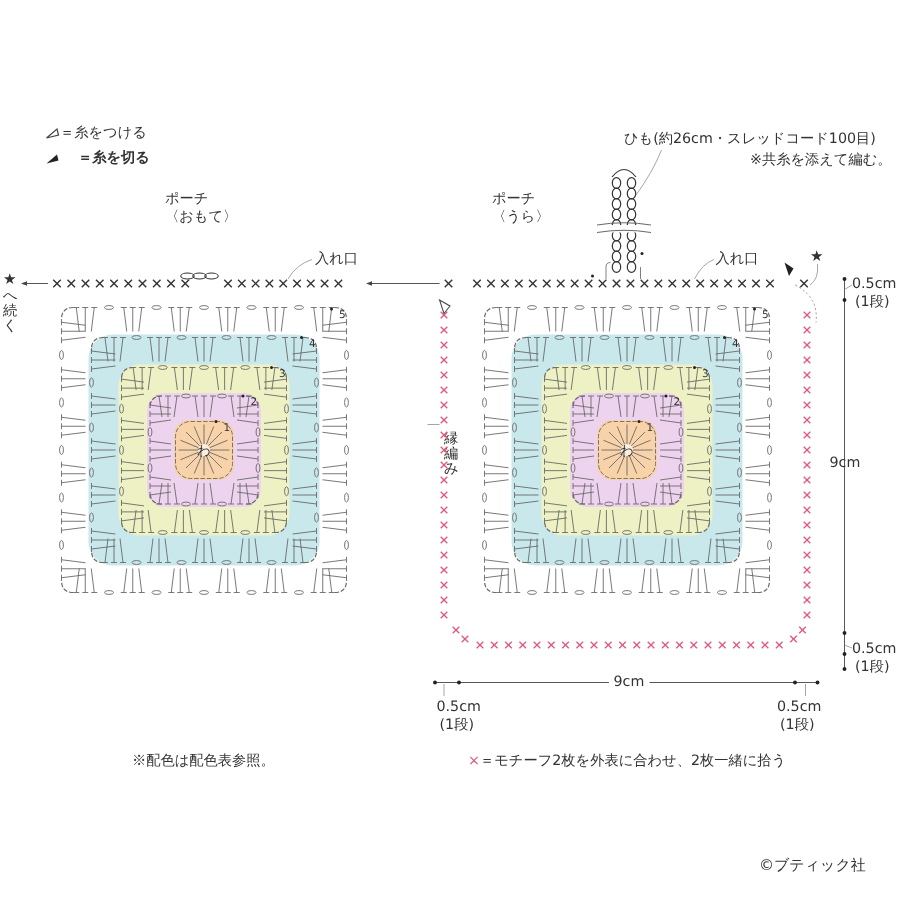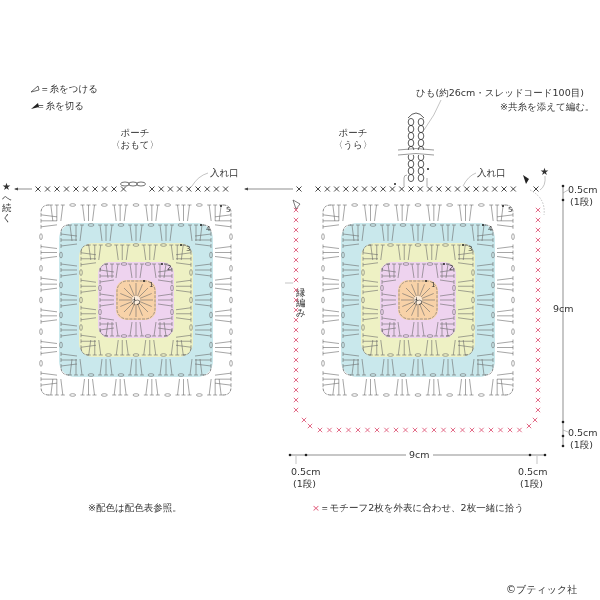--- a/index.html
+++ b/index.html
@@ -1,33 +1,33 @@
 <!DOCTYPE html>
 <html><head>
 <meta charset="utf-8">
 <style>
   html, body { margin:0; padding:0; background:#ffffff; }
   body { width:600px; height:600px; position:relative; overflow:hidden;
          font-family:"DejaVu Sans", sans-serif; color:#333; }
   .txt { position:absolute; font-size:9.5px; line-height:12px; white-space:nowrap; color:#333; }
-  .center { text-align:center; }
+  .center { text-align:left; }
   .vtxt { position:absolute; font-size:9.5px; line-height:10px; width:11px; text-align:left; color:#333; }
   svg { position:absolute; left:0; top:0; }
   .pink { color:#e05a7a; }
 </style>
 </head>
 <body>
 
 <div>
   <svg width="600" height="600" style="pointer-events:none">
     <polygon points="31,92 38,86 39,90" fill="none" stroke="#444" stroke-width="0.8"></polygon>
     <polygon points="31,109 38,103 39,107" fill="#222"></polygon>
   </svg>
   <span class="txt" style="left:40px;top:83px;text-align:center;">＝糸をつける</span>
-  <span class="txt" style="left:36px;top:100px;">＝糸を切る</span>
+  <span class="txt" style="left:52px;top:100px;font-weight:bold;">＝糸を切る</span>
 </div>
 
 <div class="txt center" style="left:110px;top:127px;width:50px;">
   <div>ポーチ</div>
   <div>〈おもて〉</div>
 </div>
 <div class="txt center" style="left:328px;top:127px;width:50px;">
   <div>ポーチ</div>
   <div>〈うら〉</div>
 </div>
@@ -1415,17 +1415,17 @@
 <span class="txt" style="left:570px;top:196px;">(1段)</span>
 <span class="txt" style="left:553px;top:303px;">9cm</span>
 <span class="txt" style="left:568px;top:427px;">0.5cm</span>
 <span class="txt" style="left:570px;top:439px;">(1段)</span>
 <span class="txt" style="left:406px;top:449px;background:#fff;padding:0 3px;">9cm</span>
 <span class="txt" style="left:291px;top:466px;">0.5cm</span>
 <span class="txt" style="left:293px;top:478px;">(1段)</span>
 <span class="txt" style="left:518px;top:466px;">0.5cm</span>
 <span class="txt" style="left:520px;top:478px;">(1段)</span>
 
-<span class="txt" style="left:88px;top:502px;">※配色は配色表参照。</span>
+<span class="txt" style="left:88px;top:502px;font-family:Liberation Serif, serif;">※配色は配色表参照。</span>
 <span class="txt pink" style="left:312px;top:502px;">×</span>
 <span class="txt" style="left:320px;top:502px;">＝モチーフ2枚を外表に合わせ、2枚一緒に拾う</span>
 
-<span class="txt" style="left:506px;top:572px;font-size:10px;margin-top:12px;">©ブティック社</span>
+<span class="txt" style="left:506px;top:572px;font-size:10px;">©ブティック社</span>
 
 </body></html>

